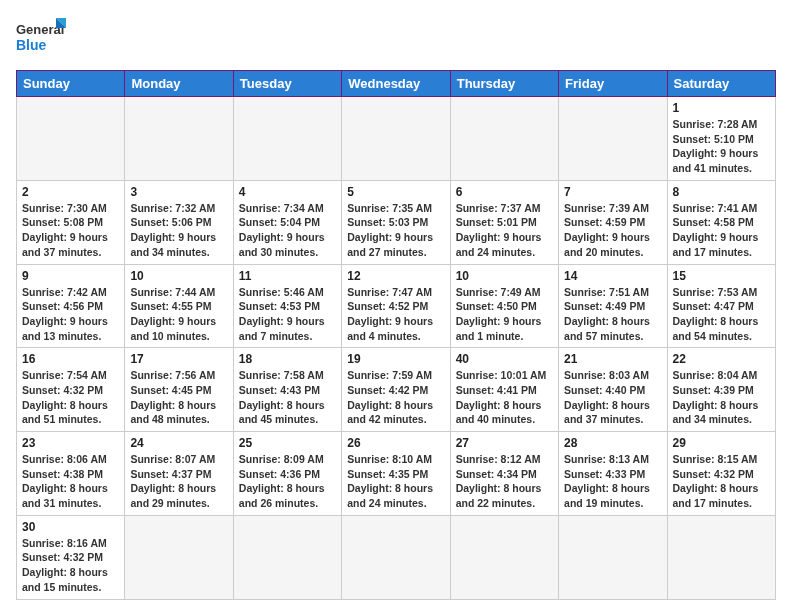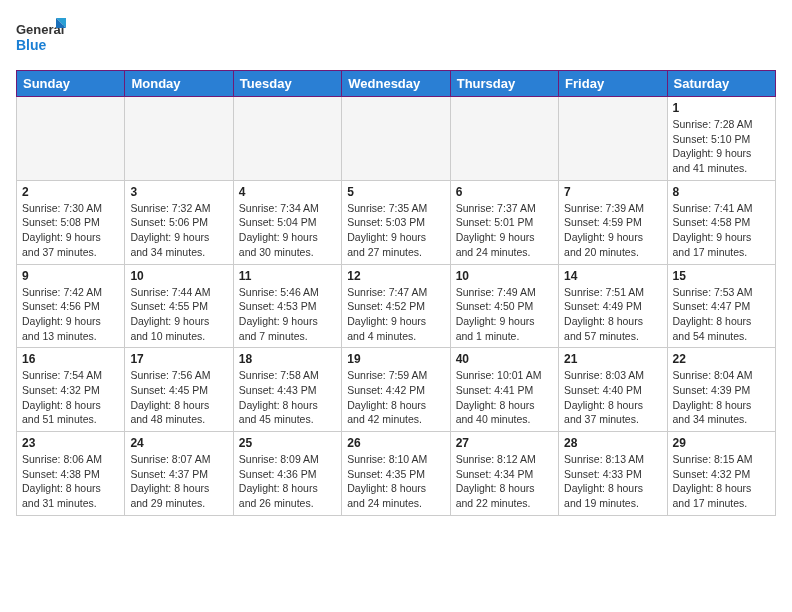--- a/index.html
+++ b/index.html
@@ -64,20 +64,21 @@
       font-size: 12px;
       font-weight: bold;
       color: #222;
       display: block;
       margin-bottom: 2px;
     }
     .day-info {
       font-size: 10.5px;
       color: #333;
       line-height: 1.4;
+      font-weight: bold;
     }
     .last-row td {
       min-height: 50px;
     }
   </style>
 </head>
 <body>
 
 <div class="header">
   <div class="logo">
@@ -319,14 +320,29 @@
 and 19 minutes.</div>
         </td>
         <td>
           <span class="day-num">29</span>
           <div class="day-info">Sunrise: 8:15 AM
 Sunset: 4:32 PM
 Daylight: 8 hours
 and 17 minutes.</div>
         </td>
       </tr>
+      <tr class="last-row">
+        <td>
+          <span class="day-num">30</span>
+          <div class="day-info">Sunrise: 8:16 AM
+Sunset: 4:32 PM
+Daylight: 8 hours
+and 15 minutes.</div>
+        </td>
+        <td class="empty"></td>
+        <td class="empty"></td>
+        <td class="empty"></td>
+        <td class="empty"></td>
+        <td class="empty"></td>
+        <td class="empty"></td>
+      </tr>
     </tbody>
 </table>
 
 </body></html>

